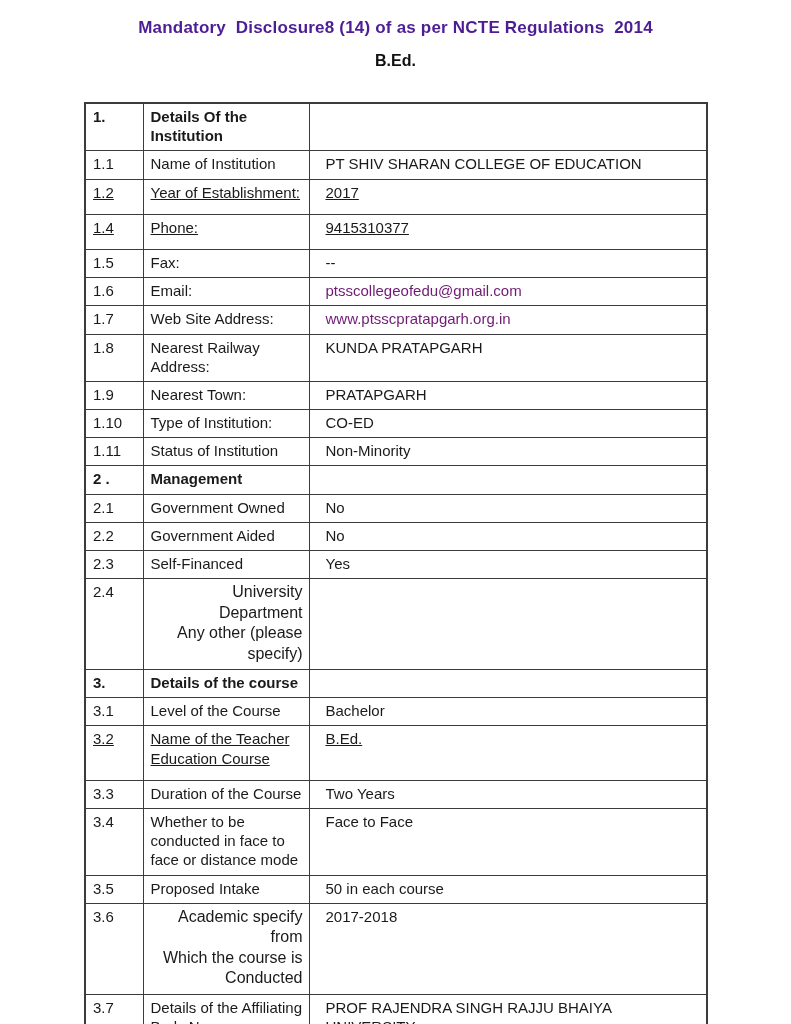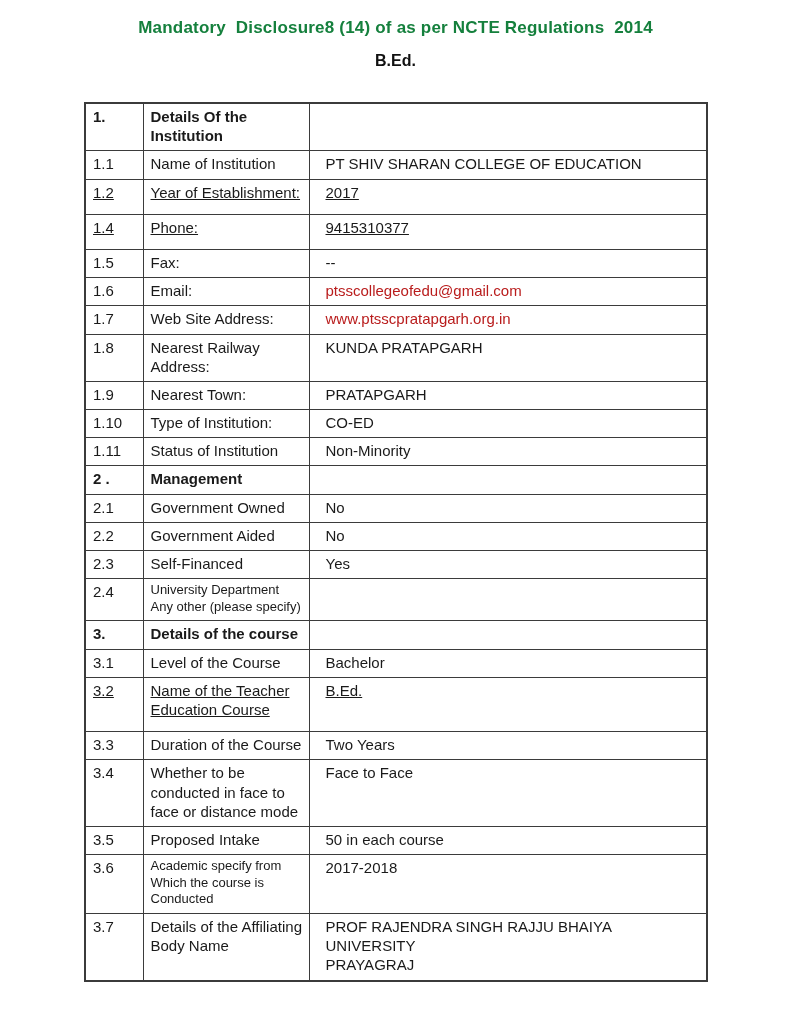--- a/index.html
+++ b/index.html
@@ -17,21 +17,21 @@
     height: 1024px;
     background: #ffffff;
     padding-top: 18px;
   }
   .doc-title {
     text-align: center;
     font-size: 17px;
     font-weight: bold;
     letter-spacing: 0.2px;
     white-space: pre-wrap;
-    color: #15803d;
+    color: #4c1d95;
   }
   .doc-subtitle {
     text-align: center;
     font-size: 16px;
     font-weight: bold;
     margin-top: 14px;
     color: #111111;
   }
   table.disclosure {
     border-collapse: collapse;
@@ -48,24 +48,24 @@
     border: 1px solid #3b3b3b;
     vertical-align: top;
     font-size: 15px;
     line-height: 1.28;
     padding: 3px 6px 5px 7px;
     white-space: pre-line;
     overflow: hidden;
   }
   table.disclosure td.val { padding-left: 16px; }
   tr.section td { font-weight: bold; }
-  tr.small td.lbl { font-size: 13px; }
+  tr.small td.lbl { font-size: 16px; text-align: right; }
   tr.pad td { padding-bottom: 12px; text-decoration: underline; }
   a.cell-link {
-    color: #b91c1c;
+    color: #701a75;
     text-decoration: none;
     cursor: pointer;
   }
 </style>
 </head>
 <body>
 
 <div class="page">
   <div class="doc-title">Mandatory  Disclosure8 (14) of as per NCTE Regulations  2014</div>
   <div class="doc-subtitle">B.Ed.</div>

